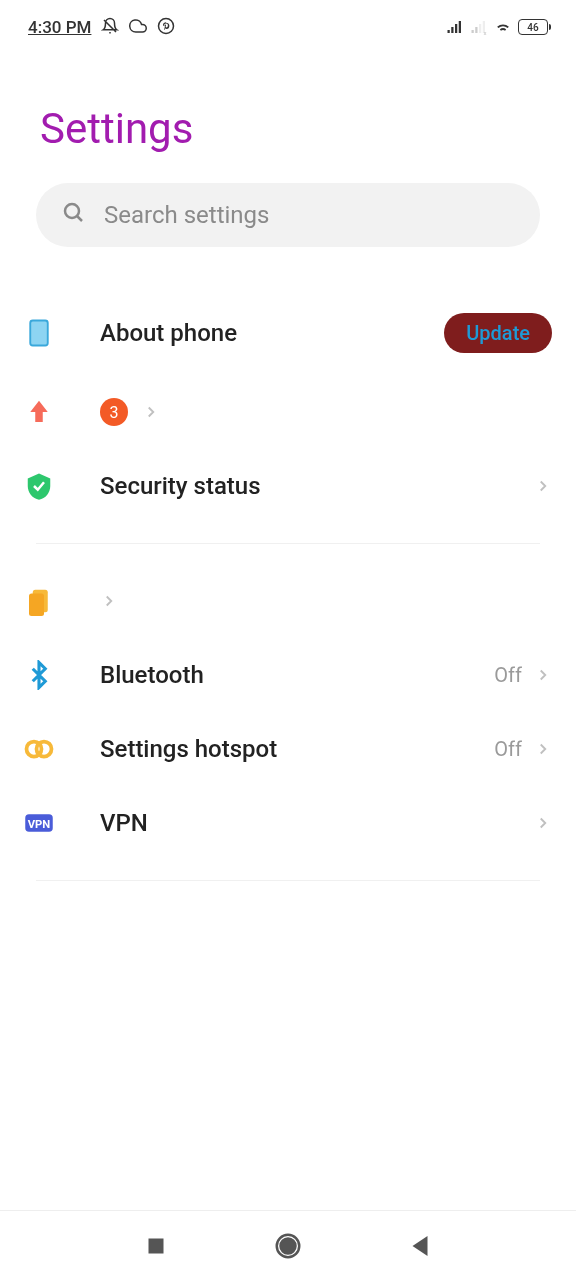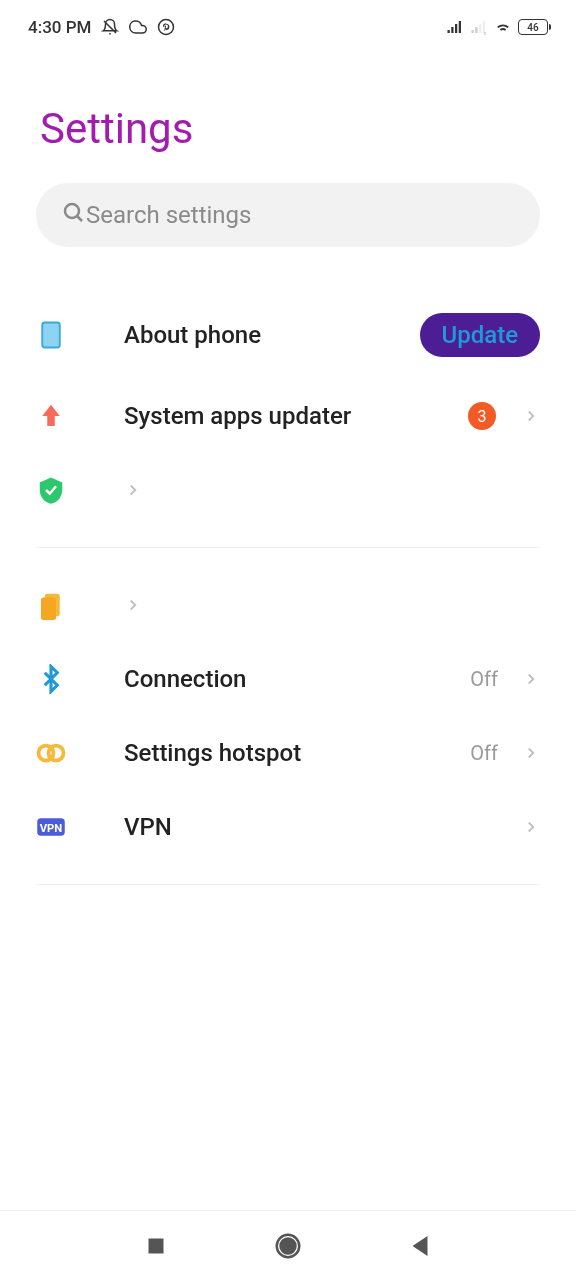--- a/index.html
+++ b/index.html
@@ -20,22 +20,22 @@
       justify-content: space-between;
       align-items: center;
       padding: 10px 28px;
       height: 54px;
       font-size: 17px;
       font-weight: 500;
       color: #333;
     }
     .status-left {
       display: flex;
-      align-items: center;
       gap: 10px;
+      text-decoration: underline;
     }
     .status-right {
       display: flex;
       align-items: center;
       gap: 6px;
     }
     .status-icon {
       width: 18px;
       height: 18px;
       display: inline-flex;
@@ -69,37 +69,38 @@
       padding: 50px 40px 30px 40px;
     }
     .search-bar {
       margin: 0 36px;
       background: #f2f2f2;
       border-radius: 32px;
       height: 64px;
       display: flex;
       align-items: center;
       padding: 0 26px;
+      gap: 18px;
     }
     .search-icon svg {
       width: 24px;
       height: 24px;
     }
     .search-placeholder {
       font-size: 24px;
       color: #8a8a8a;
     }
     .settings-list {
       padding-top: 44px;
     }
     .setting-item {
       display: flex;
       align-items: center;
-      padding: 22px 36px;
-      gap: 12px;
+      padding: 22px 24px;
+      gap: 0;
     }
     .setting-icon {
       width: 76px;
       display: flex;
       align-items: center;
     }
     .setting-icon .icon-box {
       width: 30px;
       height: 30px;
       display: flex;
@@ -111,25 +112,25 @@
       font-size: 24px;
       color: #222;
       font-weight: 500;
     }
     .setting-value {
       font-size: 20px;
       color: #9a9a9a;
       margin-right: 12px;
     }
     .update-badge {
-      background: #4c1d95;
+      background: #7f1d1d;
       color: #1f9ad6;
       padding: 8px 22px;
       border-radius: 24px;
-      font-size: 24px;
+      font-size: 20px;
       font-weight: 500;
     }
     .count-badge {
       background: #f35a26;
       color: #fff;
       width: 28px;
       height: 28px;
       border-radius: 50%;
       display: flex;
       align-items: center;
@@ -251,38 +252,38 @@
   </div>
 
   <div class="setting-item">
     <div class="setting-icon">
       <div class="icon-box">
         <svg viewBox="0 0 24 24" fill="#f66b5a">
             <path d="M12 3l7 9h-4v8h-6v-8H5z"></path>
           </svg>
       </div>
     </div>
-    <span class="setting-label">System apps updater</span>
     <span class="count-badge">3</span>
     <span class="chevron">
       <svg viewBox="0 0 24 24" fill="none" stroke="currentColor" stroke-width="2.5">
           <polyline points="9 18 15 12 9 6"></polyline>
         </svg>
     </span>
   </div>
 
   <div class="setting-item">
     <div class="setting-icon">
       <div class="icon-box">
         <svg viewBox="0 0 24 24" fill="#2dc76d">
             <path d="M12 2l9 4v6c0 5.5-3.8 10-9 11-5.2-1-9-5.5-9-11V6z"></path>
             <polyline points="8 12 11 15 16 9" fill="none" stroke="#fff" stroke-width="2"></polyline>
           </svg>
       </div>
     </div>
+    <span class="setting-label">Security status</span>
     <span class="chevron">
       <svg viewBox="0 0 24 24" fill="none" stroke="currentColor" stroke-width="2.5">
           <polyline points="9 18 15 12 9 6"></polyline>
         </svg>
     </span>
   </div>
 
   <div class="divider"></div>
 
   <div class="setting-item">
@@ -303,21 +304,21 @@
 
 
   <div class="setting-item">
     <div class="setting-icon">
       <div class="icon-box">
         <svg viewBox="0 0 24 24" fill="none" stroke="#1f9ad6" stroke-width="2.5">
             <path d="M7 7l10 10-5 5V2l5 5L7 17"></path>
           </svg>
       </div>
     </div>
-    <span class="setting-label">Connection</span>
+    <span class="setting-label">Bluetooth</span>
     <span class="setting-value">Off</span>
     <span class="chevron">
       <svg viewBox="0 0 24 24" fill="none" stroke="currentColor" stroke-width="2.5">
           <polyline points="9 18 15 12 9 6"></polyline>
         </svg>
     </span>
   </div>
 
   <div class="setting-item">
     <div class="setting-icon">

